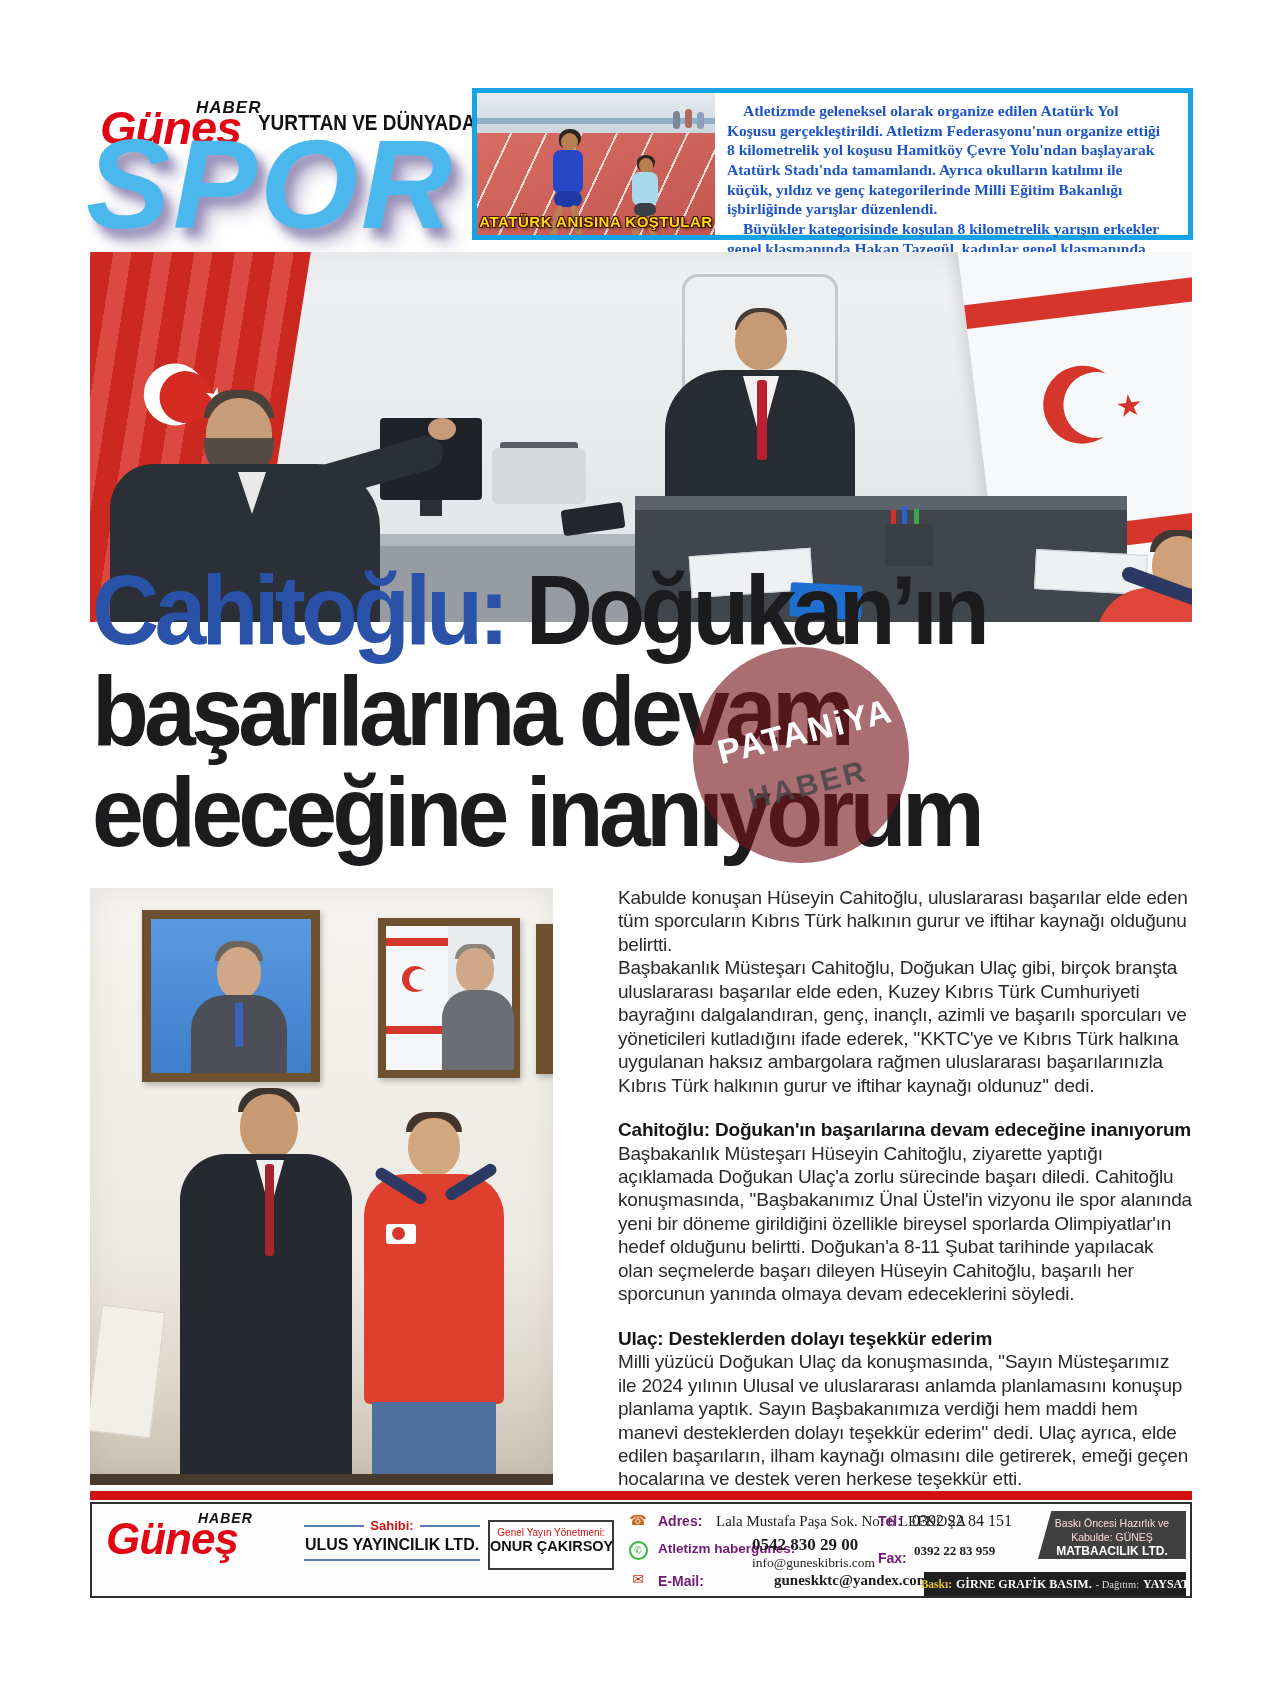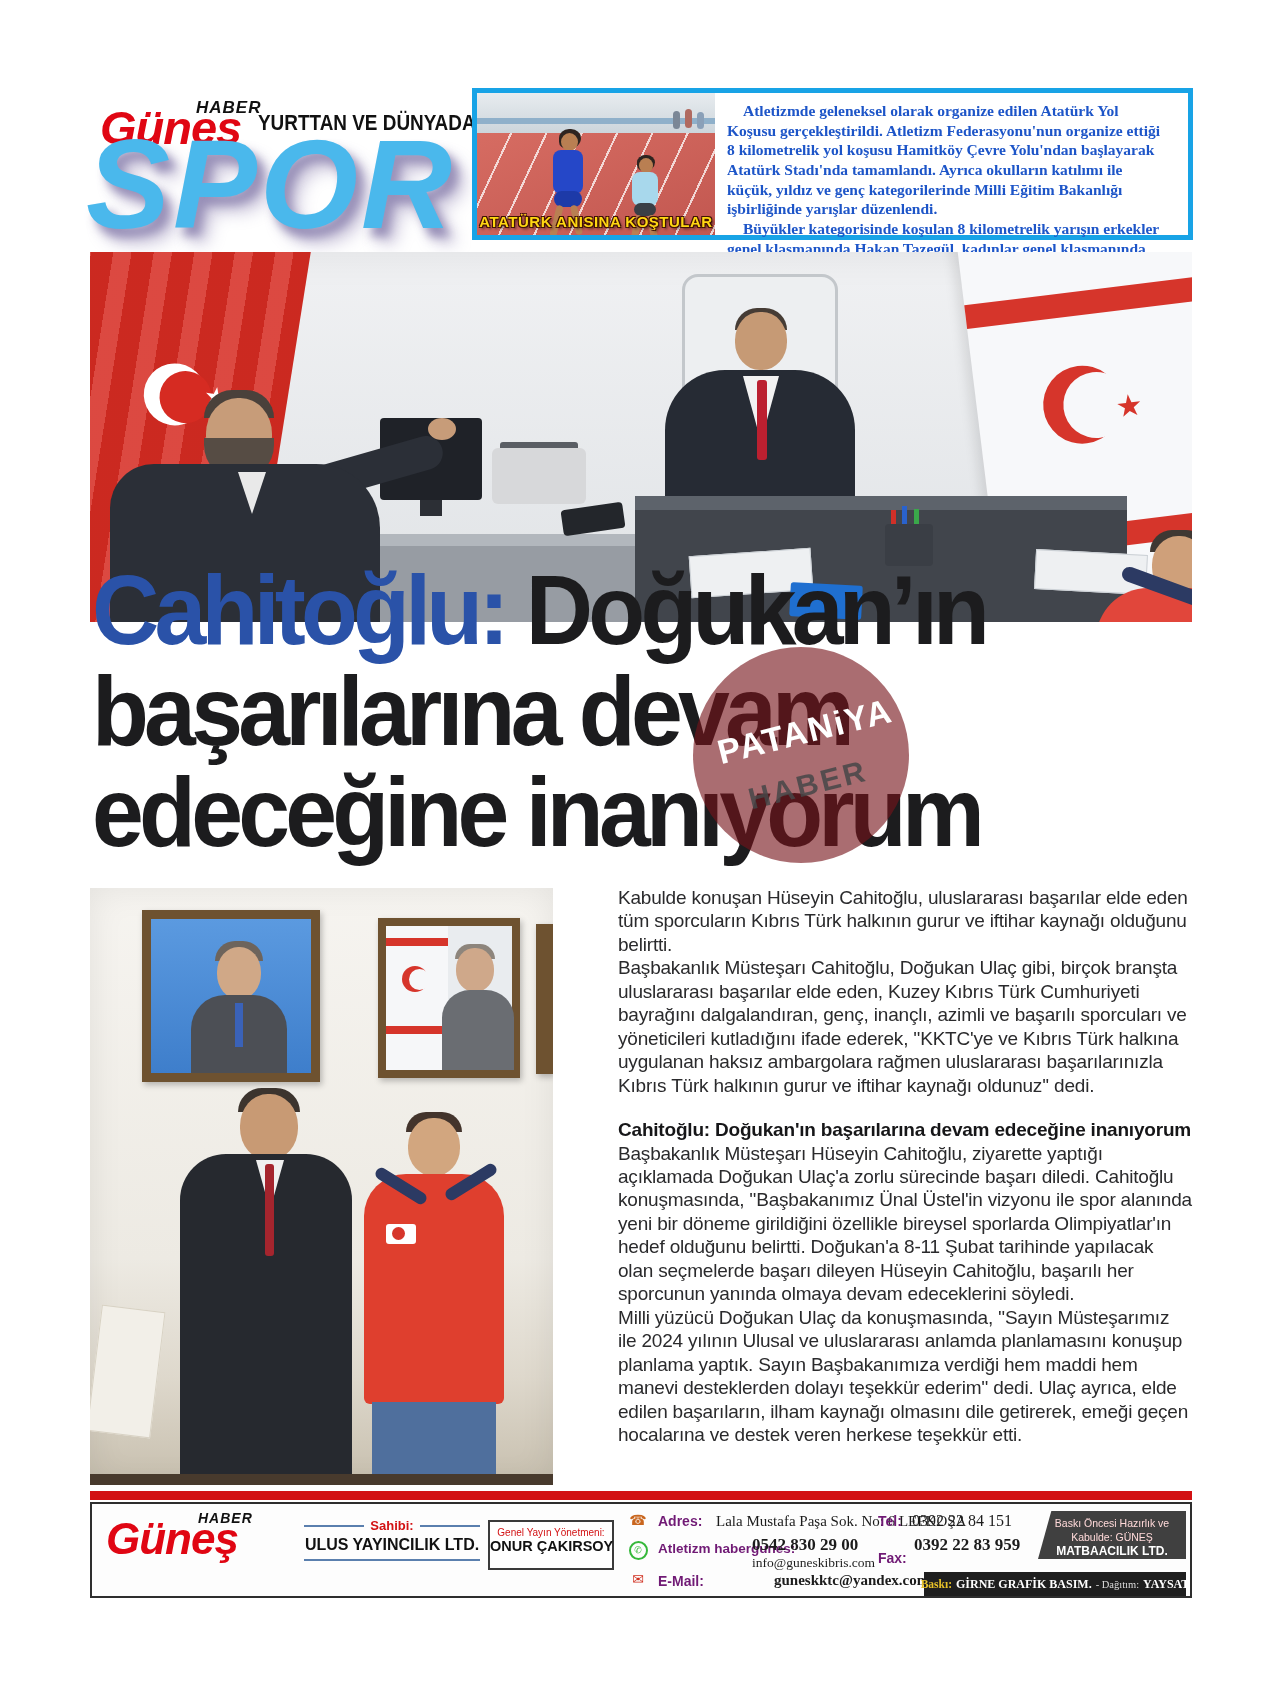--- a/index.html
+++ b/index.html
@@ -329,20 +329,21 @@
     <div class="m2r-pdot"></div>
     <div class="m2r-jeans"></div>
     <div class="floor-edge"></div>
   </div>
 
   <div class="abs article">
     <p>Kabulde konuşan Hüseyin Cahitoğlu, uluslararası başarılar elde eden tüm sporcuların Kıbrıs Türk halkının gurur ve iftihar kaynağı olduğunu belirtti.</p>
     <p>Başbakanlık Müsteşarı Cahitoğlu, Doğukan Ulaç gibi, birçok branşta uluslararası başarılar elde eden, Kuzey Kıbrıs Türk Cumhuriyeti bayrağını dalgalandıran, genç, inançlı, azimli ve başarılı sporcuları ve yöneticileri kutladığını ifade ederek, ''KKTC'ye ve Kıbrıs Türk halkına uygulanan haksız ambargolara rağmen uluslararası başarılarınızla Kıbrıs Türk halkının gurur ve iftihar kaynağı oldunuz'' dedi.</p>
     <p class="subhead">Cahitoğlu: Doğukan'ın başarılarına devam edeceğine inanıyorum</p>
     <p>Başbakanlık Müsteşarı Hüseyin Cahitoğlu, ziyarette yaptığı açıklamada Doğukan Ulaç'a zorlu sürecinde başarı diledi. Cahitoğlu konuşmasında, ''Başbakanımız Ünal Üstel'in vizyonu ile spor alanında yeni bir döneme girildiğini özellikle bireysel sporlarda Olimpiyatlar'ın hedef olduğunu belirtti. Doğukan'a 8-11 Şubat tarihinde yapılacak olan seçmelerde başarı dileyen Hüseyin Cahitoğlu, başarılı her sporcunun yanında olmaya devam edeceklerini söyledi.</p>
+    <p class="subhead">Ulaç: Desteklerden dolayı teşekkür ederim</p>
     <p>Milli yüzücü Doğukan Ulaç da konuşmasında, ''Sayın Müsteşarımız ile 2024 yılının Ulusal ve uluslararası anlamda planlamasını konuşup planlama yaptık. Sayın Başbakanımıza verdiği hem maddi hem manevi desteklerden dolayı teşekkür ederim'' dedi. Ulaç ayrıca, elde edilen başarıların, ilham kaynağı olmasını dile getirerek, emeği geçen hocalarına ve destek veren herkese teşekkür etti.</p>
   </div>
 
   <div class="abs foot-rule"></div>
   <div class="abs footbox">
     <div class="f-haber">HABER</div>
     <div class="f-gunes">Güneş</div>
 
     <div class="sahibi">
       <div class="sahibi-row">
@@ -363,21 +364,21 @@
     <div class="f-label" style="top:9px;">Adres:</div>
     <div class="f-val f-serif" style="left:624px;top:9px;font-size:15px;">Lala Mustafa Paşa Sok. No: 6 LEFKOŞA</div>
     <div class="f-label" style="left:786px;top:9px;">Tel:</div>
     <div class="f-val f-serif" style="left:820px;top:8px;font-size:16px;font-weight:normal;">0392 22 84 151</div>
 
     <div class="f-icon" style="top:35px;"><span class="wa-circle">✆</span></div>
     <div class="f-label" style="top:37px;font-size:13.5px;">Atletizm habergunes:</div>
     <div class="f-val f-serif" style="left:660px;top:31px;font-size:17px;font-weight:bold;">0542 830 29 00</div>
     <div class="f-val f-serif" style="left:660px;top:51px;font-size:13.5px;">info@guneskibris.com</div>
     <div class="f-label" style="left:786px;top:46px;text-align:center;">Fax:</div>
-    <div class="f-val f-serif" style="left:822px;top:31px;font-size:17px;font-weight:bold;">0392 22 83 959</div>
+    <div class="f-val f-serif" style="left:822px;top:39px;font-size:13px;font-weight:bold;">0392 22 83 959</div>
 
     <div class="f-icon" style="top:67px;color:#d03020;font-size:14px;">✉</div>
     <div class="f-label" style="top:69px;">E-Mail:</div>
     <div class="f-val f-serif" style="left:660px;top:68px;font-size:15px;font-weight:bold;margin-left:22px;">guneskktc@yandex.com</div>
 
     <div class="redbox">
       <div>Baskı Öncesi Hazırlık ve</div>
       <div>Kabulde: GÜNEŞ</div>
       <div class="rb-strong">MATBAACILIK LTD.</div>
     </div>

